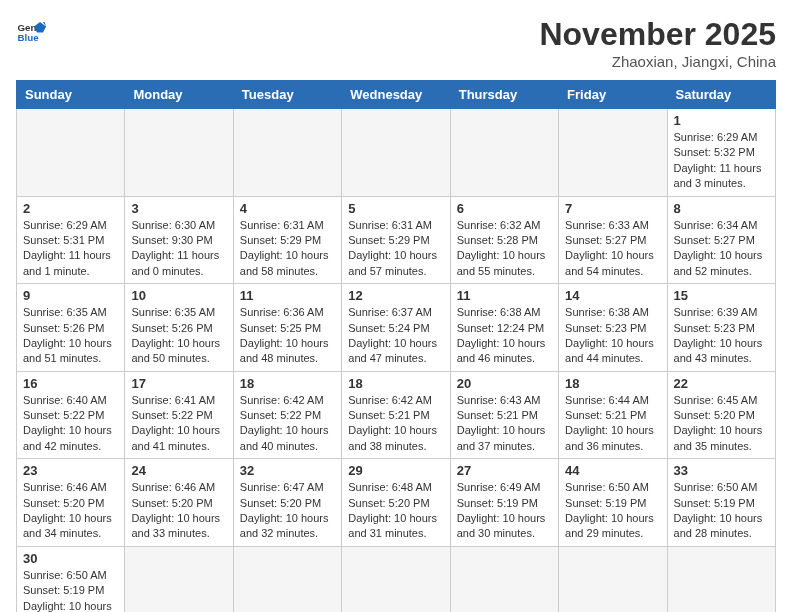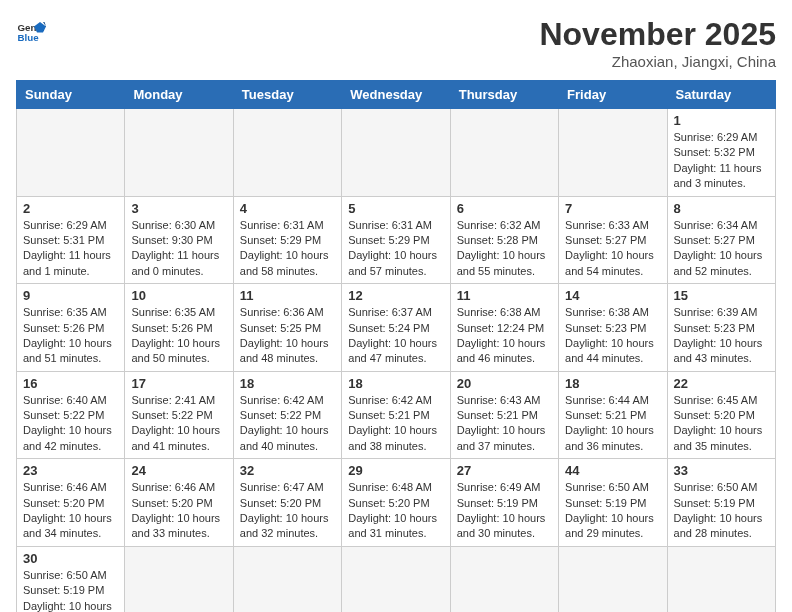--- a/index.html
+++ b/index.html
@@ -212,21 +212,21 @@
       </tr>
       <tr class="week-row">
         <td>
           <div class="day-num">16</div>
           <div class="day-info">Sunrise: 6:40 AM
 Sunset: 5:22 PM
 Daylight: 10 hours and 42 minutes.</div>
         </td>
         <td>
           <div class="day-num">17</div>
-          <div class="day-info">Sunrise: 2:41 AM
+          <div class="day-info">Sunrise: 6:41 AM
 Sunset: 5:22 PM
 Daylight: 10 hours and 41 minutes.</div>
         </td>
         <td>
           <div class="day-num">18</div>
           <div class="day-info">Sunrise: 6:42 AM
 Sunset: 5:22 PM
 Daylight: 10 hours and 40 minutes.</div>
         </td>
         <td>

